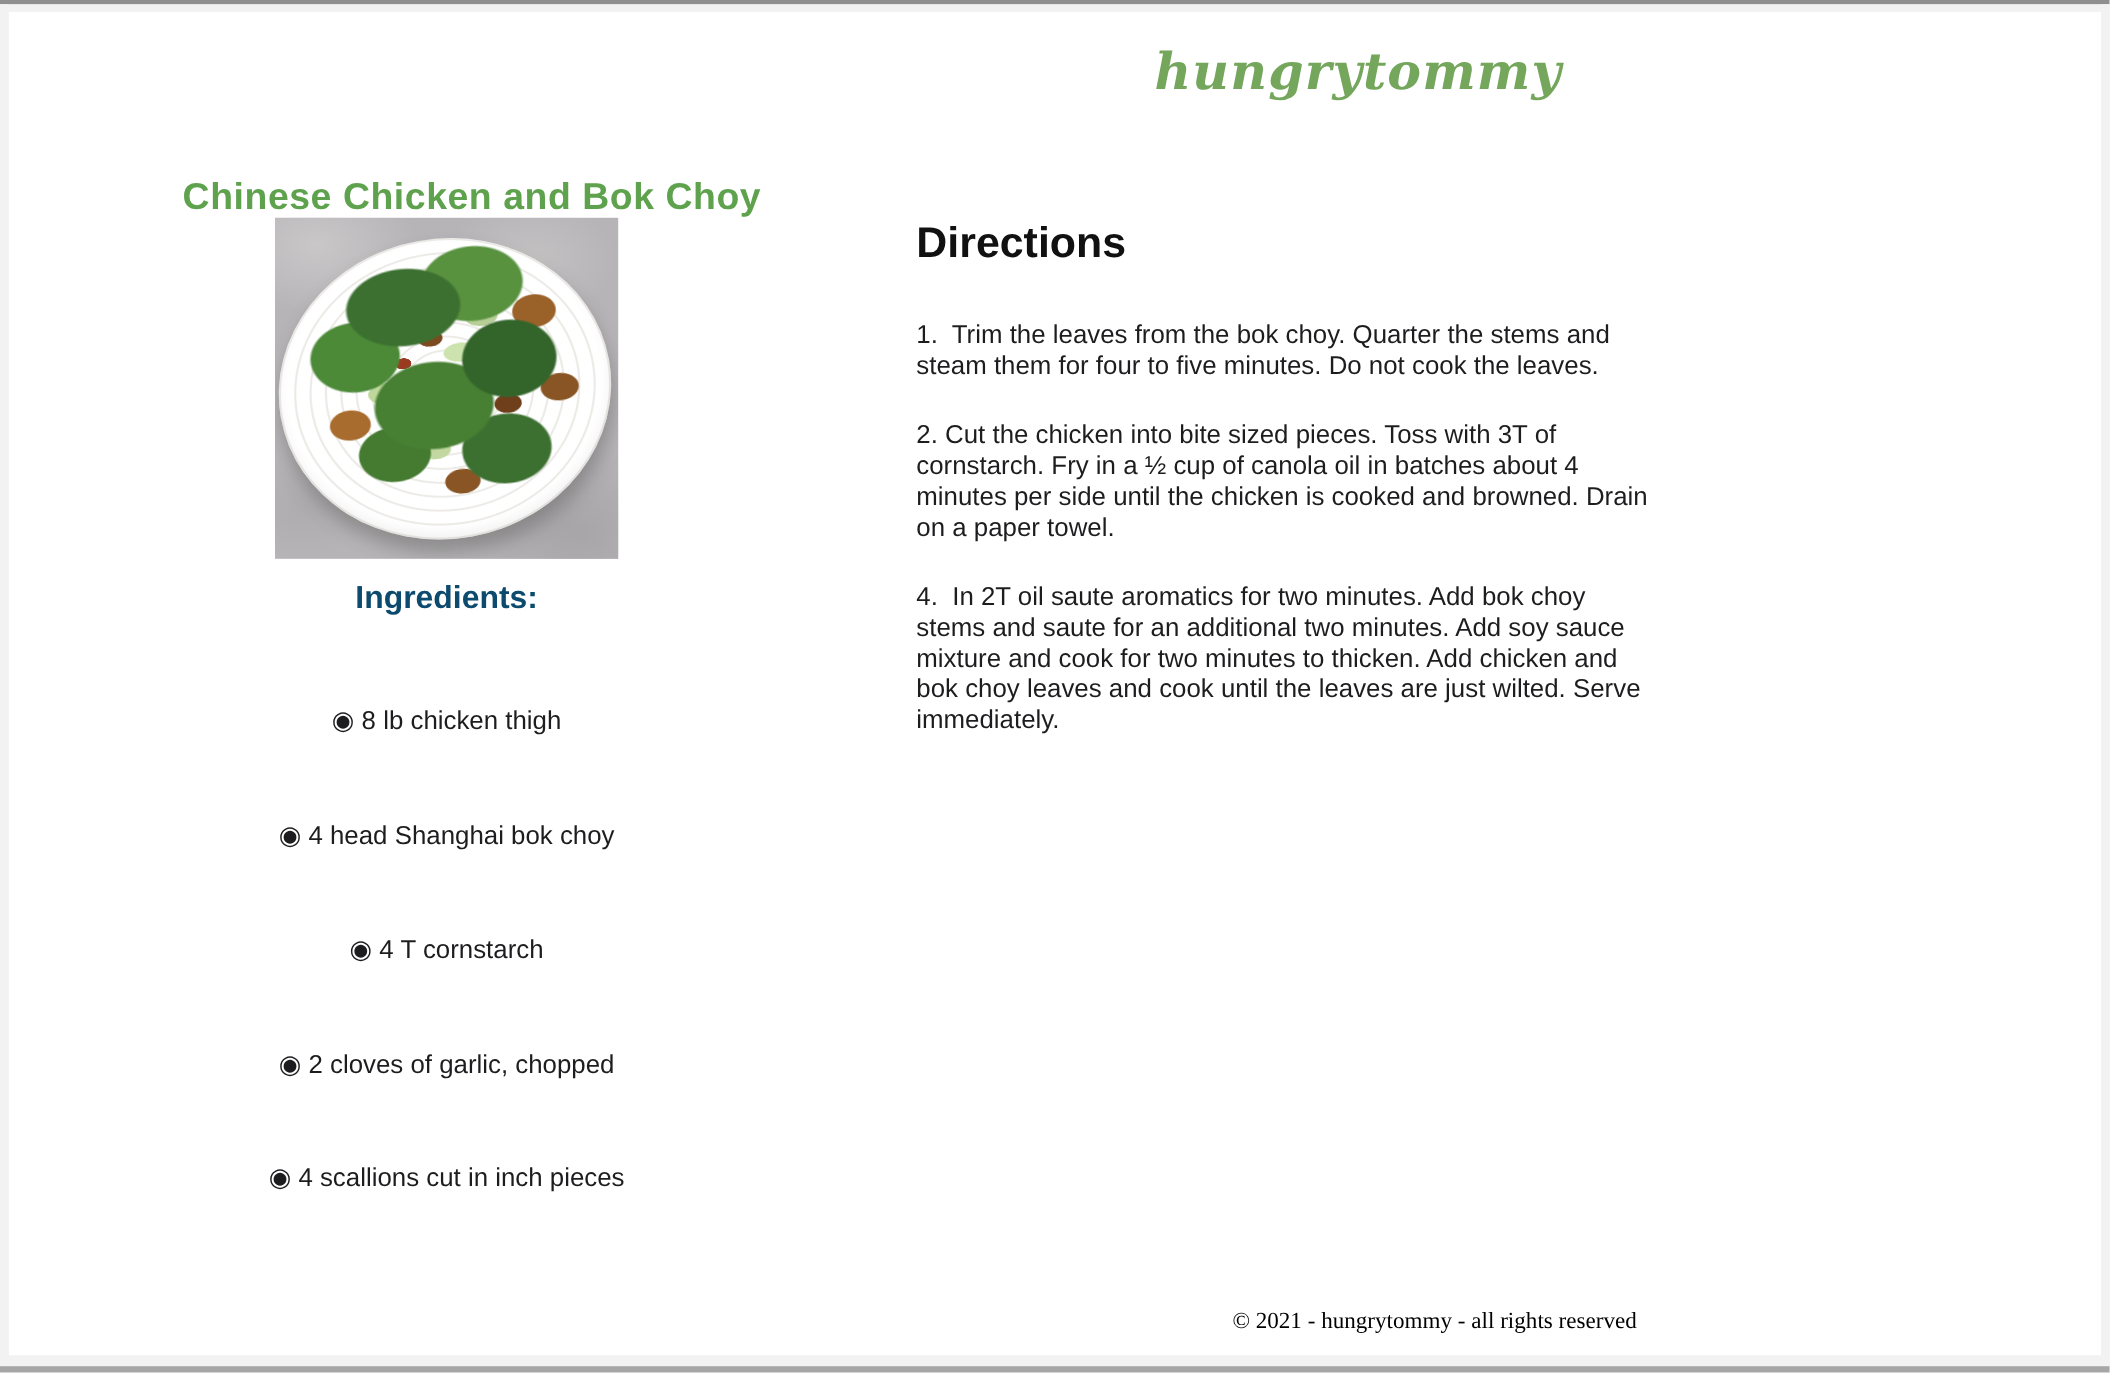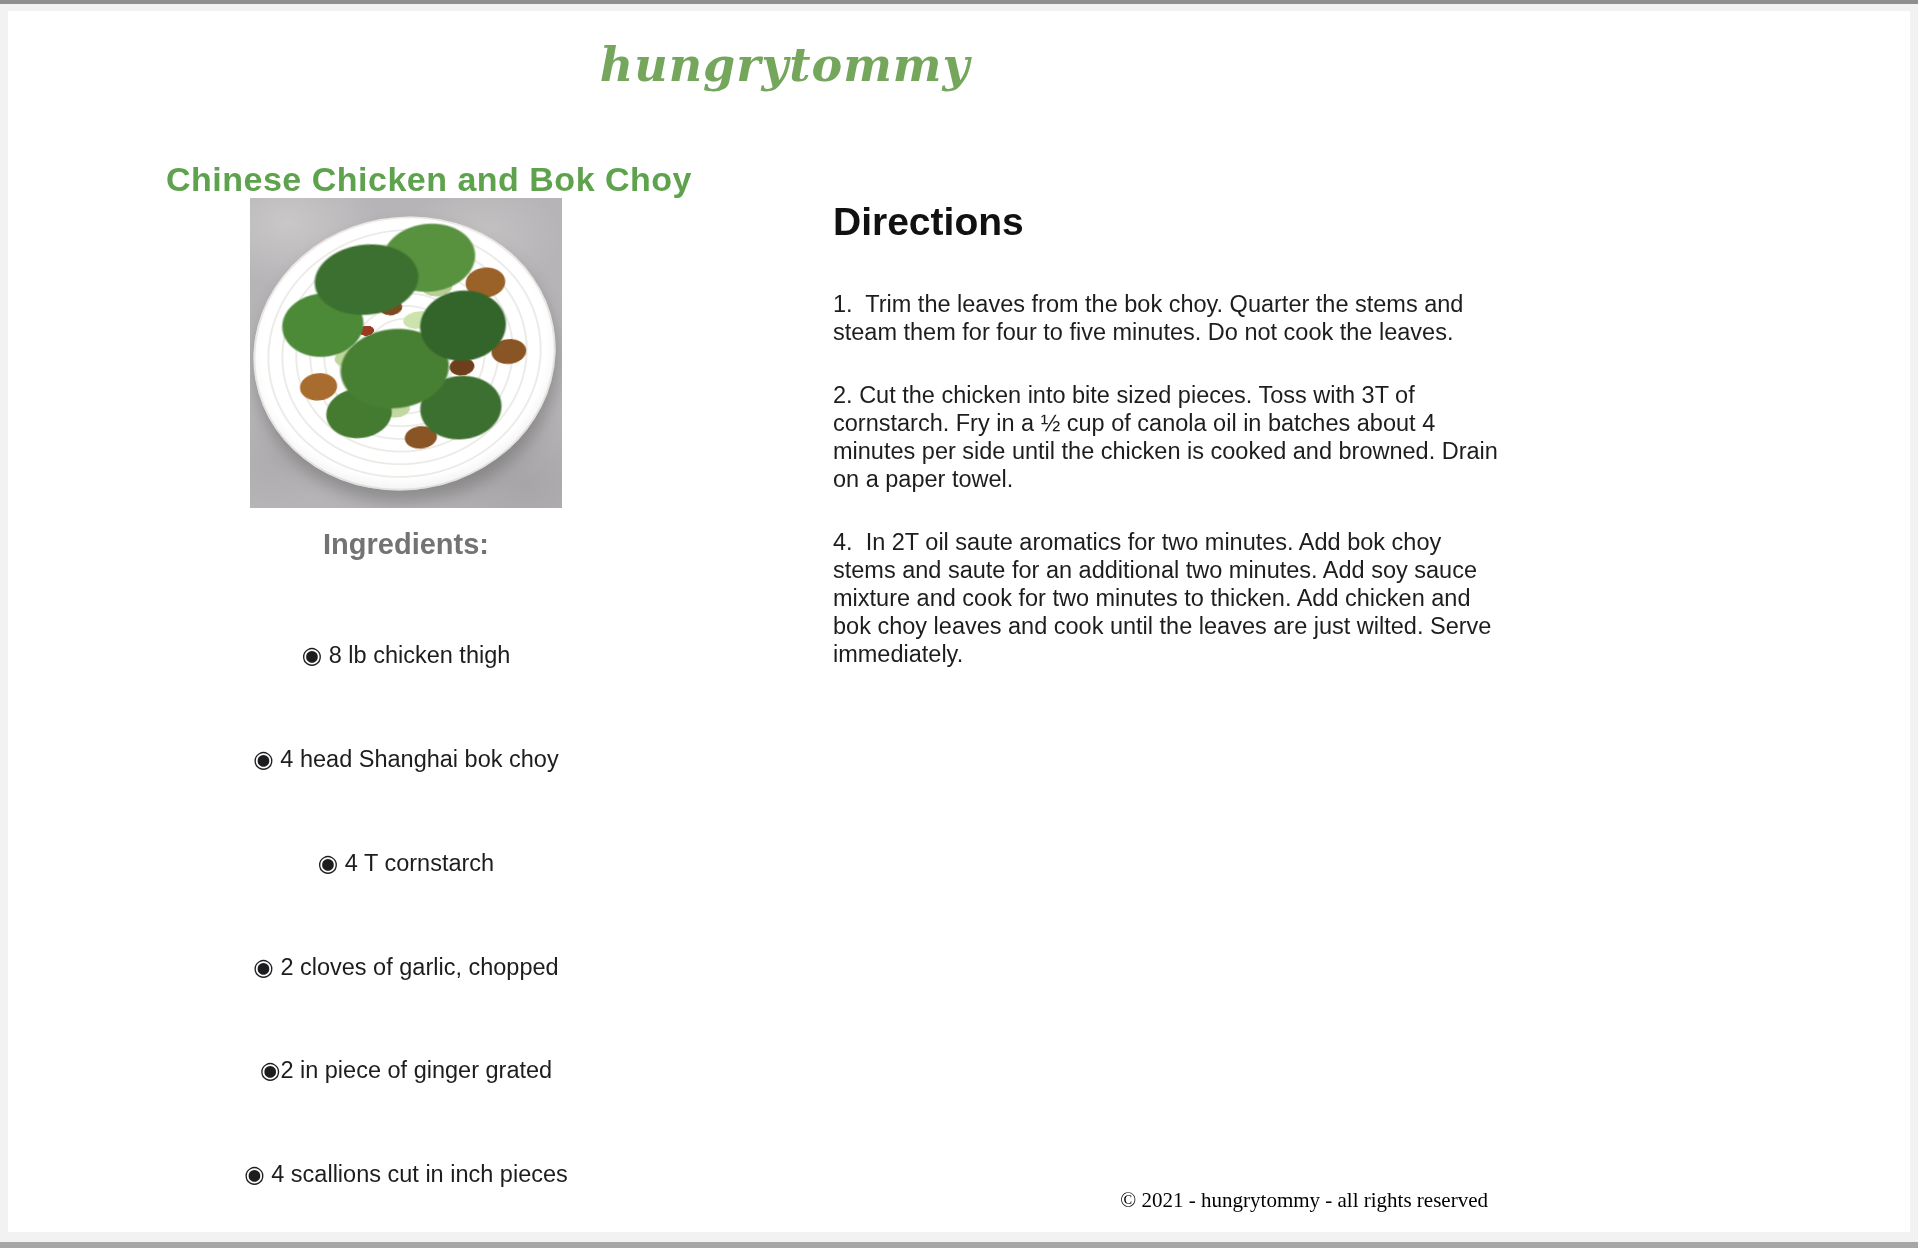--- a/index.html
+++ b/index.html
@@ -10,21 +10,21 @@
   
   .edge-top-dark{position:absolute;top:0;left:0;width:100%;height:4px;background:#8f8f8f;}
   .edge-top-light{position:absolute;top:4px;left:0;width:100%;height:7px;background:#f2f2f2;}
   .edge-left{position:absolute;top:4px;left:0;width:8px;height:1240px;background:#f2f2f2;}
   .edge-right{position:absolute;top:4px;right:0;width:8px;height:1240px;background:#f2f2f2;}
   .edge-bottom-light{position:absolute;bottom:6px;left:0;width:100%;height:10px;background:#f2f2f2;}
   .edge-bottom-dark{position:absolute;bottom:0;left:0;width:100%;height:6px;background:#a6a6a6;}
 
   
   .brand{
-    position:absolute;top:38px;left:150px;width:1270px;text-align:center;
+    position:absolute;top:38px;left:150px;width:1270px;text-align:right;
     font-family:"DejaVu Serif","Liberation Serif",serif;
     font-style:italic;font-weight:bold;font-size:46px;letter-spacing:1px;color:#74a65c;
   }
 
   
   .recipe-title{
     position:absolute;top:144px;left:150px;width:760px;
     font-size:34px;font-weight:bold;color:#5fa24d;letter-spacing:.5px;
   }
 
@@ -64,21 +64,21 @@
       radial-gradient(30px 22px at 16% 62%, #a96c2f 0 60%, rgba(0,0,0,0) 64%),
       radial-gradient(26px 18px at 52% 86%, #8a5524 0 60%, rgba(0,0,0,0) 64%),
       radial-gradient(20px 14px at 70% 60%, #6e3f1a 0 60%, rgba(0,0,0,0) 64%),
       radial-gradient(18px 12px at 46% 34%, #7d4a1f 0 60%, rgba(0,0,0,0) 64%),
       radial-gradient(14px 9px at 60% 52%, #8f2e1d 0 60%, rgba(0,0,0,0) 64%),
       radial-gradient(12px 8px at 36% 42%, #9a3a20 0 60%, rgba(0,0,0,0) 64%);
   }
 
   
   .ingredients{position:absolute;left:150px;top:528px;width:512px;text-align:center;}
-  .ingredients h2{margin:0 0 8px 0;font-size:29px;font-weight:bold;color:#737373;}
+  .ingredients h2{margin:0 0 8px 0;font-size:29px;font-weight:bold;color:#0c4a6e;}
   .ingredients ul{list-style:none;margin:0;padding:0;font-size:23.5px;line-height:34.6px;white-space:pre-wrap;}
 
   
   .directions{position:absolute;left:833px;top:200px;width:668px;}
   .directions h2{margin:0 0 46px 0;font-size:39px;font-weight:bold;color:#111;}
   .directions p{margin:0 0 35px 0;font-size:23.5px;line-height:28px;white-space:pre-wrap;}
 
   
   .footer{
     position:absolute;top:1188px;right:430px;
@@ -106,21 +106,20 @@
     <div class="food"></div>
   </div>
 
   <div class="ingredients">
     <h2>Ingredients:</h2>
     <ul>
       <li>◉ 8 lb chicken thigh</li>
       <li>◉ 4 head Shanghai bok choy</li>
       <li>◉ 4 T cornstarch</li>
       <li>◉ 2 cloves of garlic, chopped</li>
-      <li>◉2 in piece of ginger grated</li>
       <li>◉ 4 scallions cut in inch pieces</li>
       
       
       
       
     </ul>
   </div>
 
   <div class="directions">
     <h2>Directions</h2>

